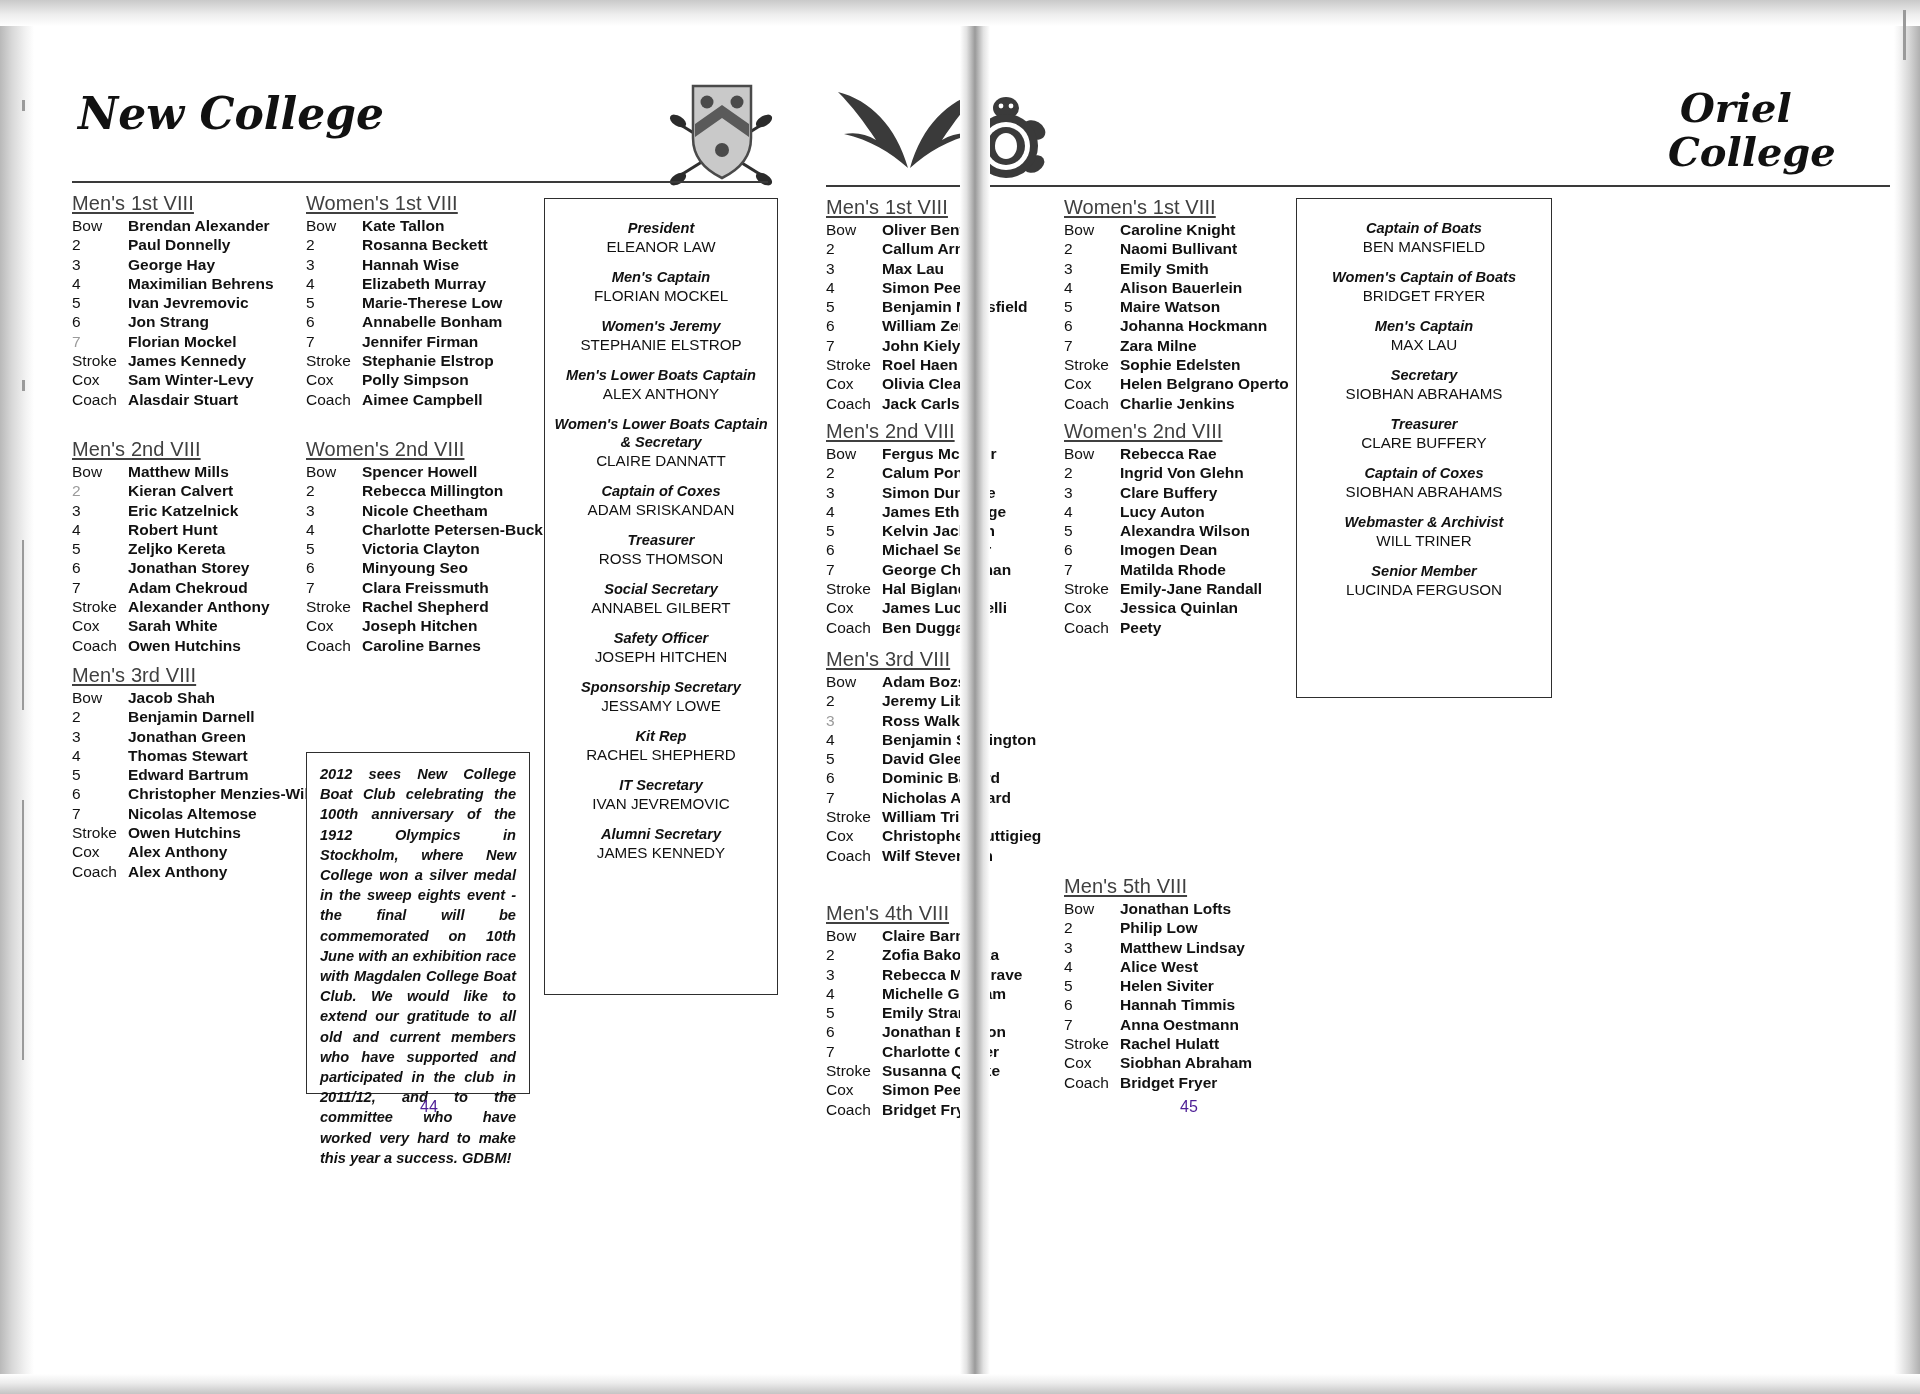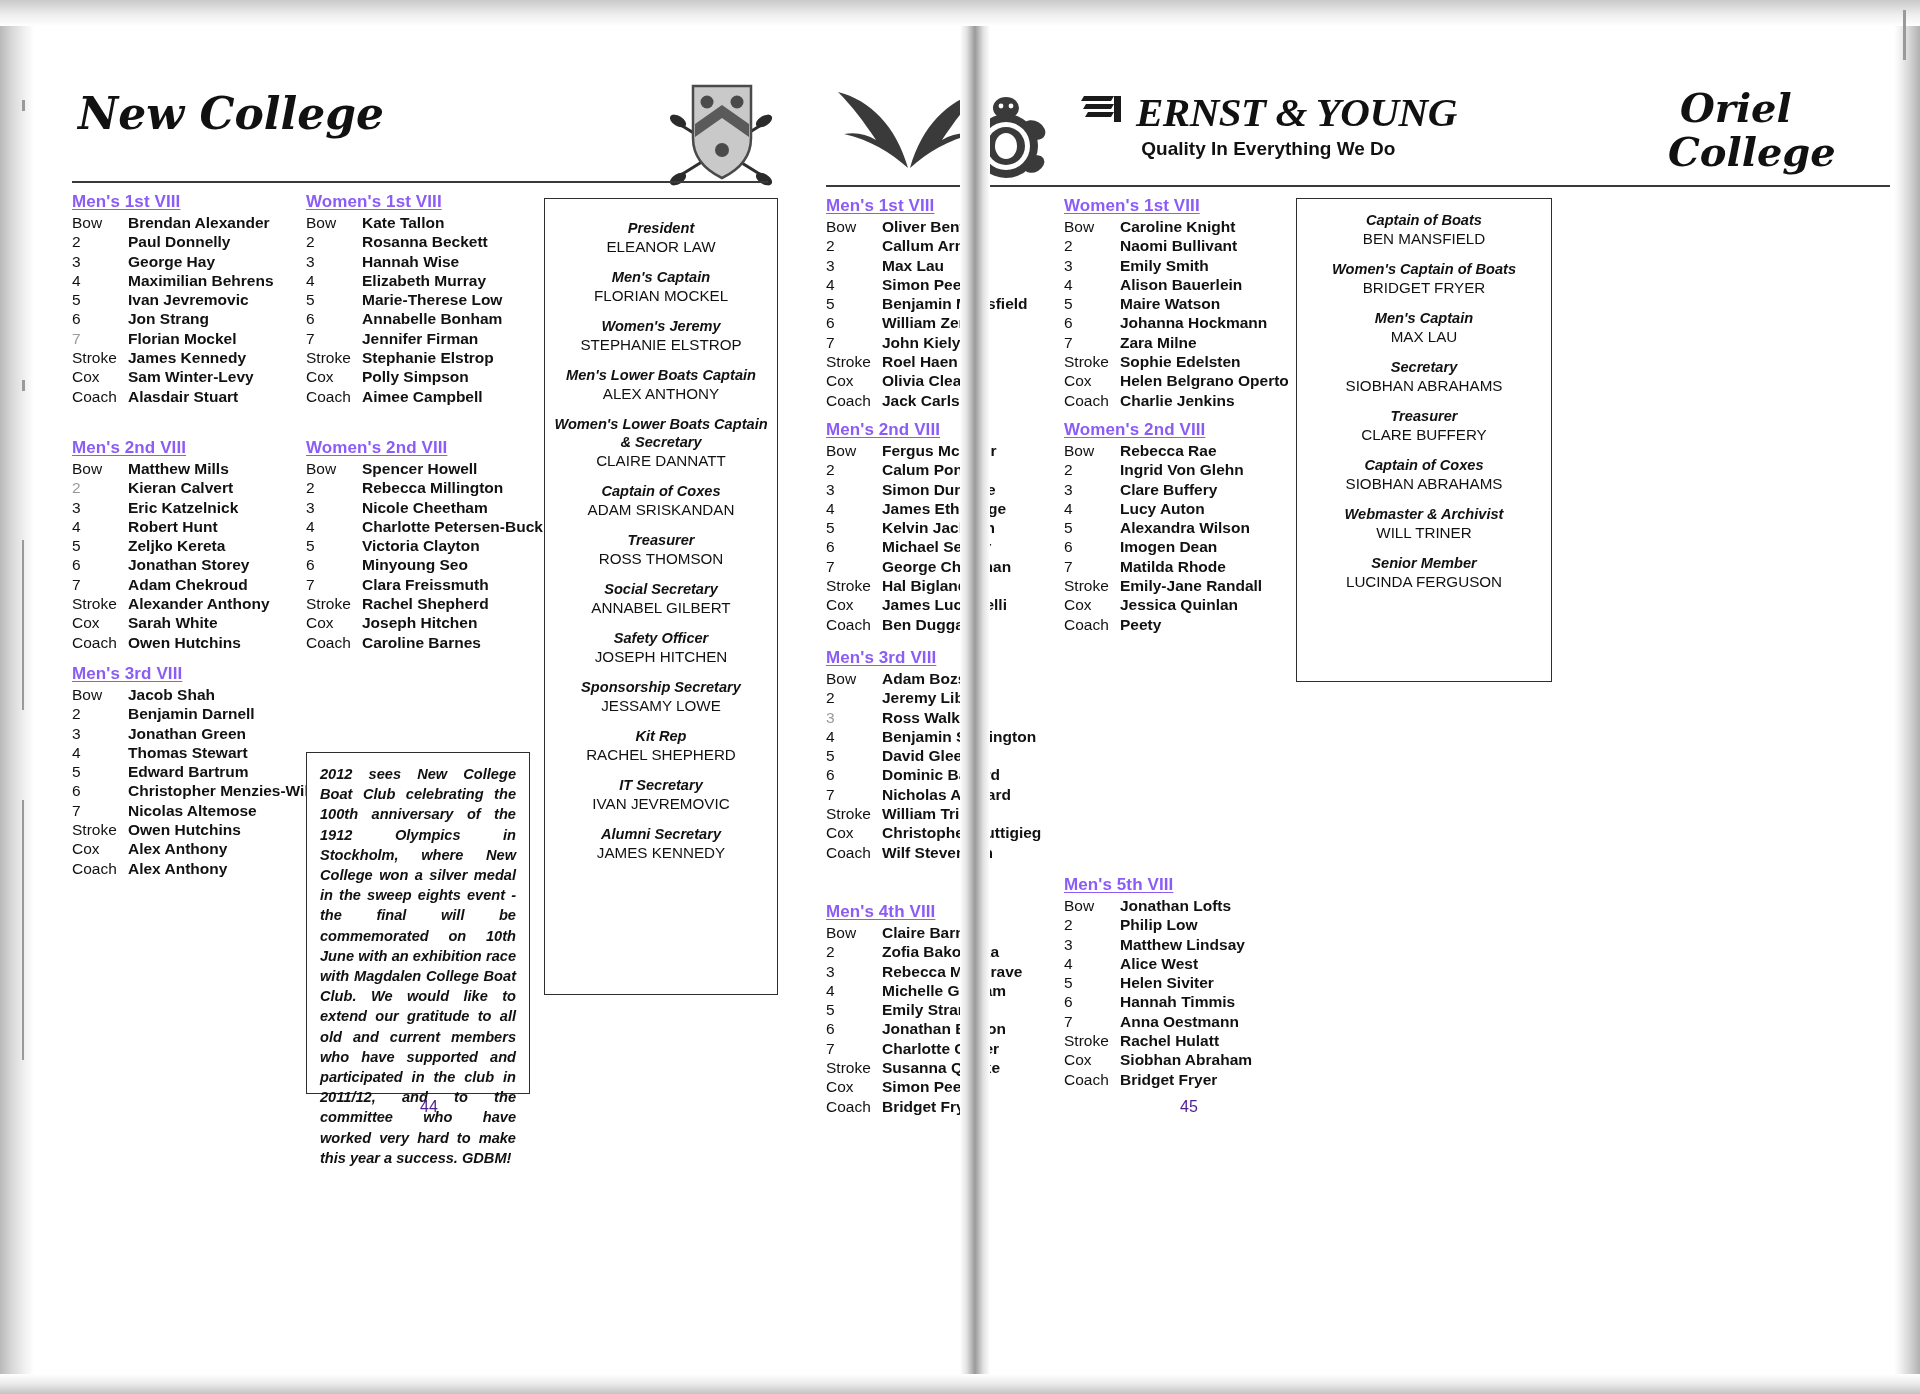--- a/index.html
+++ b/index.html
@@ -38,21 +38,21 @@
   .college-script{
     font-family:"DejaVu Serif", serif;
     font-style:italic;font-weight:700;
     color:#111;
   }
   .rule{position:absolute;height:0;border-top:2px solid #3a3a3a;}
 
   
   .crew{position:absolute;}
   .crew h3{
-    margin:0 0 1px 0;font-size:17px;font-weight:700;color:#8b5cf6;
+    margin:0 0 1px 0;font-size:20px;font-weight:400;color:#404040;
     text-decoration:underline;text-underline-offset:2px;
     letter-spacing:.1px;
   }
   .row{display:flex;font-size:15.5px;color:#111;line-height:19.3px;white-space:nowrap;}
   .row .pos{width:56px;flex:0 0 56px;font-weight:400;}
   .row .nm{font-weight:700;}
   .row.faint .pos{color:#9a9a9a;}
 
   
   .box{position:absolute;border:1.6px solid #2e2e2e;background:#fff;}
@@ -382,36 +382,20 @@
           <ellipse cx="16" cy="70" rx="11" ry="8" transform="rotate(30 16 70)"></ellipse>
           <ellipse cx="72" cy="70" rx="11" ry="8" transform="rotate(-30 72 70)"></ellipse>
           <circle cx="44" cy="52" r="32"></circle>
           <circle cx="44" cy="52" r="24" fill="#fff"></circle>
           <circle cx="44" cy="52" r="19"></circle>
           <ellipse cx="44" cy="52" rx="11" ry="13" fill="#fff"></ellipse>
         </g>
       </svg>
     </div>
 
-    <div class="hdr" style="left:90px;top:88px;">
-      <div style="display:flex;align-items:center;gap:12px;">
-        <span>
-          <svg width="44" height="40" viewBox="0 0 44 40">
-            <g fill="#1a1a1a">
-              <path d="M4 6 h30 l-3 5 h-30 z"></path>
-              <path d="M6 14 h28 l-3 5 h-28 z"></path>
-              <path d="M8 22 h26 l-3 5 h-26 z"></path>
-              <path d="M34 6 h7 v26 h-7 z"></path>
-            </g>
-          </svg>
-        </span>
-        <span style="font-family:'Liberation Serif', serif;font-weight:700;font-style:italic;font-size:41px;letter-spacing:-0.5px;color:#111;">ERNST &amp; YOUNG</span>
-      </div>
-      <div style="font-weight:700;font-size:19px;color:#111;text-align:center;margin-top:2px;">Quality In Everything We Do</div>
-    </div>
 
     <div class="hdr college-script" style="left:690px;top:84px;font-size:40px;">Oriel</div>
     <div class="hdr college-script" style="left:636px;top:128px;font-size:40px;margin-left:42px;">College</div>
 
     <div class="rule" style="left:-164px;top:185px;width:1064px;"></div>
 
     <div class="crew" style="left:-164px;top:196px;width:250px;">
       <h3>Men's 1st VIII</h3>
       <div>
         <div class="row">
@@ -726,21 +710,21 @@
             <span class="pos">Cox</span>
             <span class="nm">Siobhan Abraham</span>
           </div>
         <div class="row">
             <span class="pos">Coach</span>
             <span class="nm">Bridget Fryer</span>
           </div>
       </div>
     </div>
 
-    <div class="box officers" style="left:306px;top:198px;width:238px;height:458px;padding:12px 8px;">
+    <div class="box officers" style="left:306px;top:198px;width:238px;height:458px;padding:20px 8px;">
       <div class="role">Captain of Boats</div>
       <div class="who">BEN MANSFIELD</div>
       <div class="role">Women's Captain of Boats</div>
       <div class="who">BRIDGET FRYER</div>
       <div class="role">Men's Captain</div>
       <div class="who">MAX LAU</div>
       <div class="role">Secretary</div>
       <div class="who">SIOBHAN ABRAHAMS</div>
       <div class="role">Treasurer</div>
       <div class="who">CLARE BUFFERY</div>

